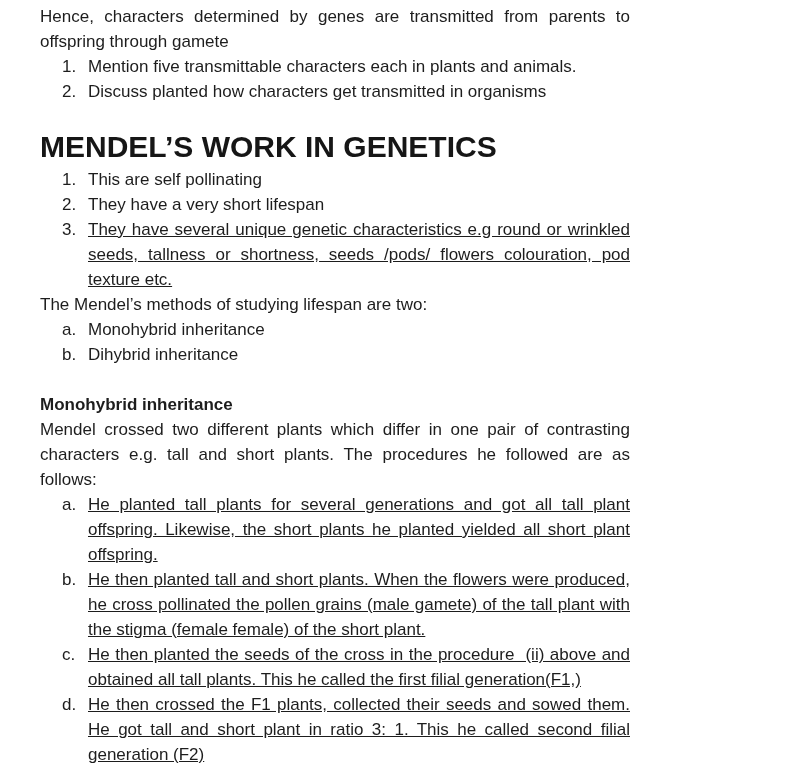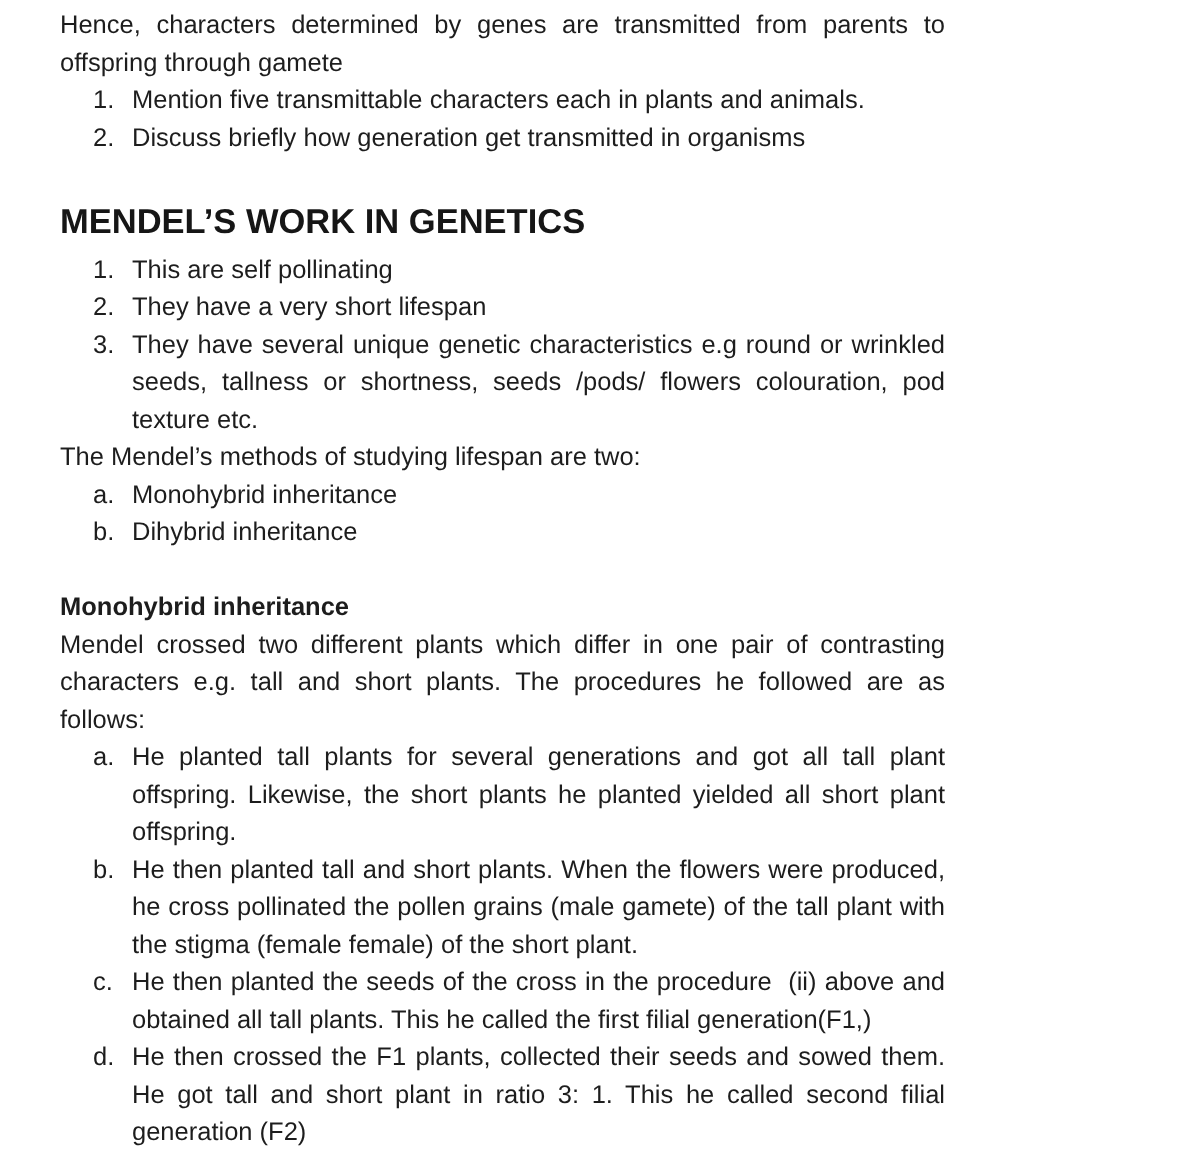--- a/index.html
+++ b/index.html
@@ -20,40 +20,40 @@
     font-family: "Liberation Sans", sans-serif;
     font-size: 17px;
     line-height: 25px;
     color: #1d1d1d;
   }
   p { margin: 0; }
   .justify { text-align: justify; }
   .eval-heading { margin-top: 24px; }
   h1.section-title {
     margin: 26px 0 3px 0;
-    font-size: 23px;
+    font-size: 30px;
     line-height: 34px;
     font-weight: bold;
     color: #161616;
   }
   .subheading {
     margin-top: 25px;
     font-weight: bold;
   }
   .litem {
     display: flex;
     padding-left: 22px;
   }
   .litem .marker {
     flex: 0 0 26px;
   }
   .litem .content {
     flex: 1 1 auto;
   }
-  .litem .content.justify { text-align: justify; }
+  .litem .content.justify { text-align: justify; text-decoration: underline; }
   .term {
     font-weight: bold;
     text-decoration: underline;
   }
   u.term-wrap {
     text-decoration: underline;
   }
 </style>
 </head>
 <body>
@@ -62,21 +62,21 @@
 
   <p class="justify">Hence, characters determined by genes are transmitted from parents to offspring through gamete</p>
 
 
   <div class="litem">
     <span class="marker">1.</span>
     <span class="content">Mention five transmittable characters each in plants and animals.</span>
   </div>
   <div class="litem">
     <span class="marker">2.</span>
-    <span class="content">Discuss briefly how generation get transmitted in organisms</span>
+    <span class="content">Discuss planted how characters get transmitted in organisms</span>
   </div>
 
   <h1 class="section-title">MENDEL’S WORK IN GENETICS</h1>
 
 
   <div class="litem">
     <span class="marker">1.</span>
     <span class="content">This are self pollinating</span>
   </div>
   <div class="litem">

